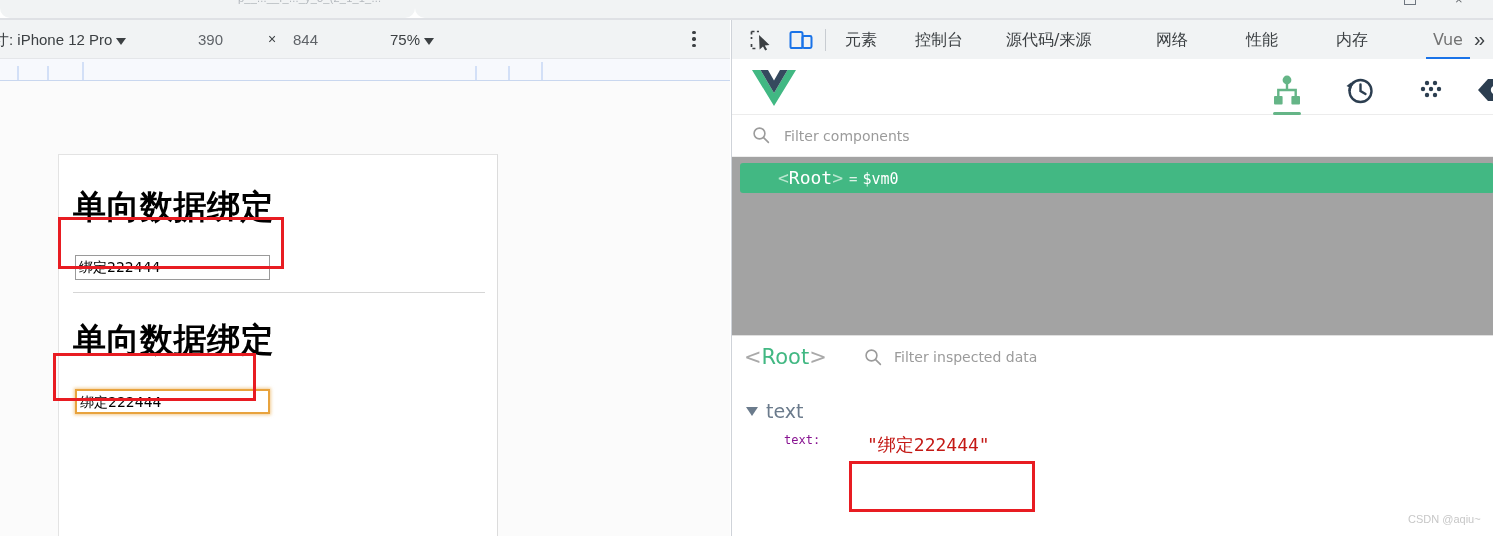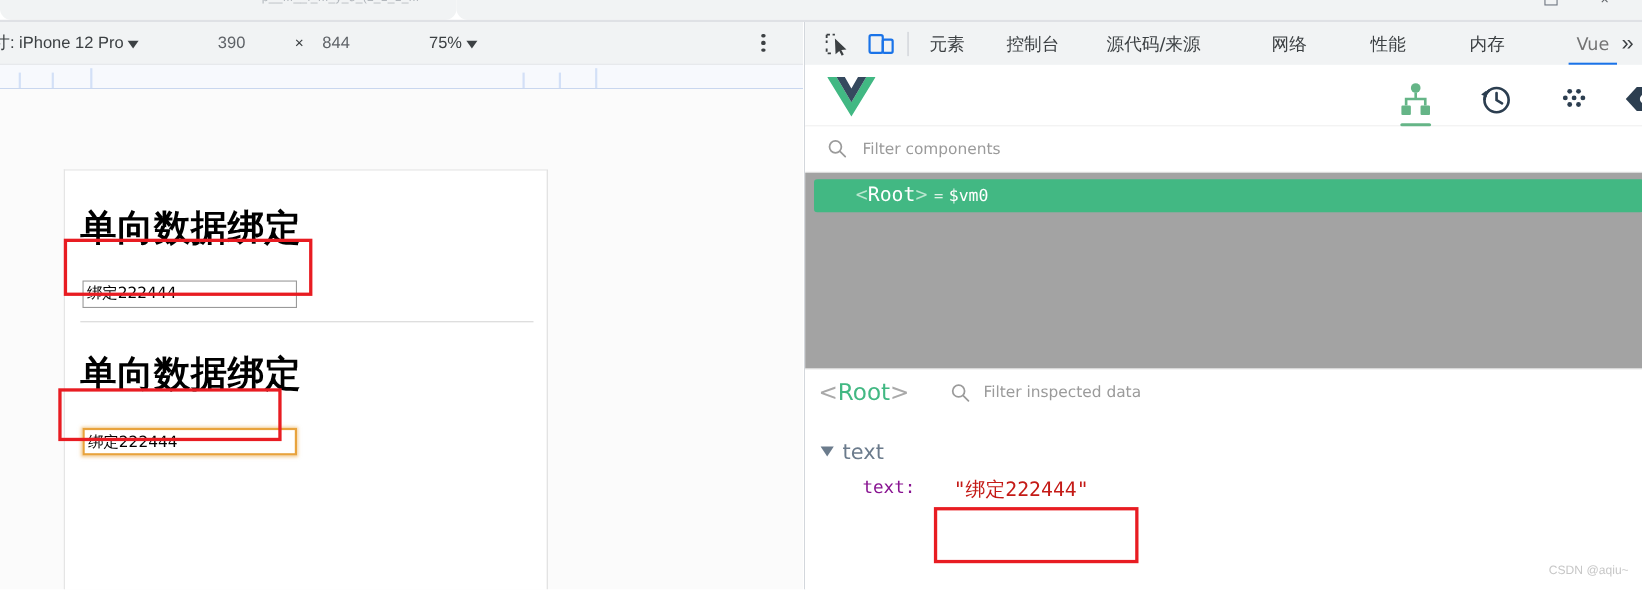--- a/index.html
+++ b/index.html
@@ -255,21 +255,21 @@
     font-family: "DejaVu Sans", "Liberation Sans", sans-serif;
     white-space: nowrap;
   }
   .dt-arrow {
     display: inline-block; vertical-align: 2px; margin-right: 8px;
     border-left: 6px solid transparent; border-right: 6px solid transparent;
     border-top: 9px solid #6b7b8c;
   }
   .dt-key {
     position: absolute; left: 52px; top: 55px;
-    font-size: 16px; color: #881391; white-space: nowrap;
+    font-size: 12px; color: #881391; white-space: nowrap;
   }
   .dt-val {
     position: absolute; left: 135px; top: 55px;
     font-size: 18px; color: #c41a16; white-space: nowrap;
   }
 
   .watermark {
     position: absolute; left: 1408px; top: 513px;
     font-size: 11px; color: #c7c7c7; white-space: nowrap;
   }

